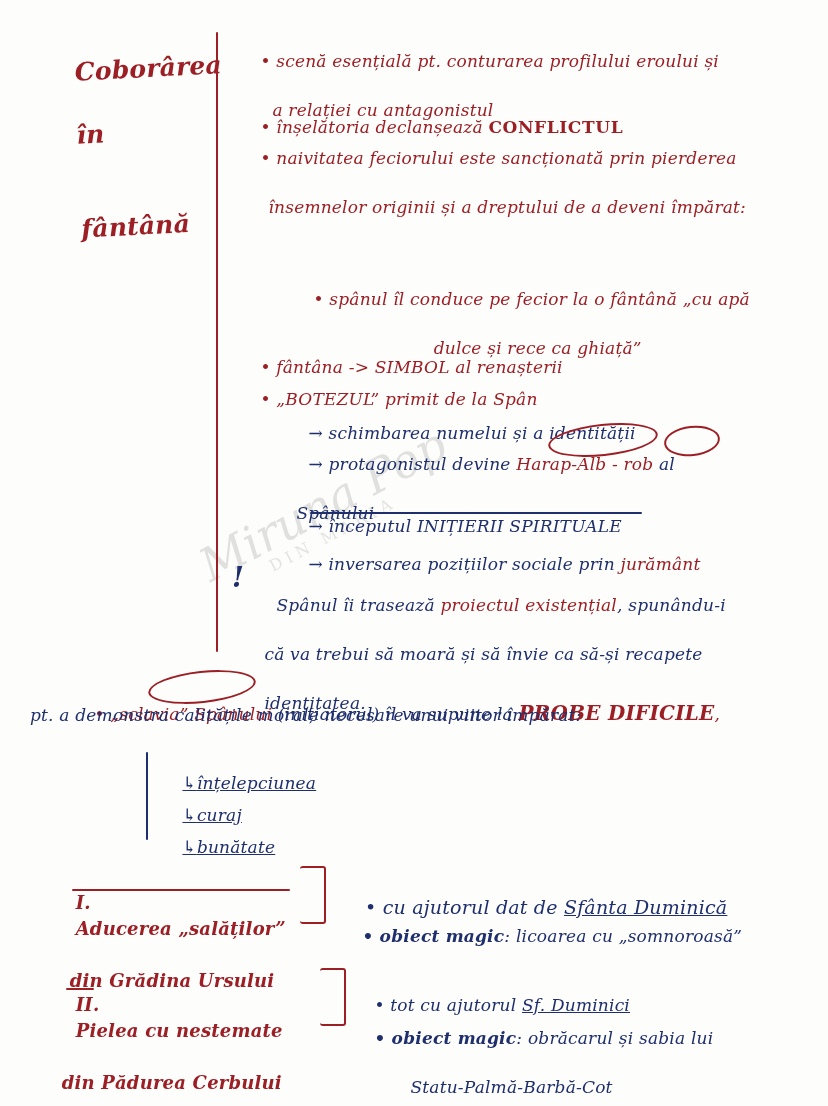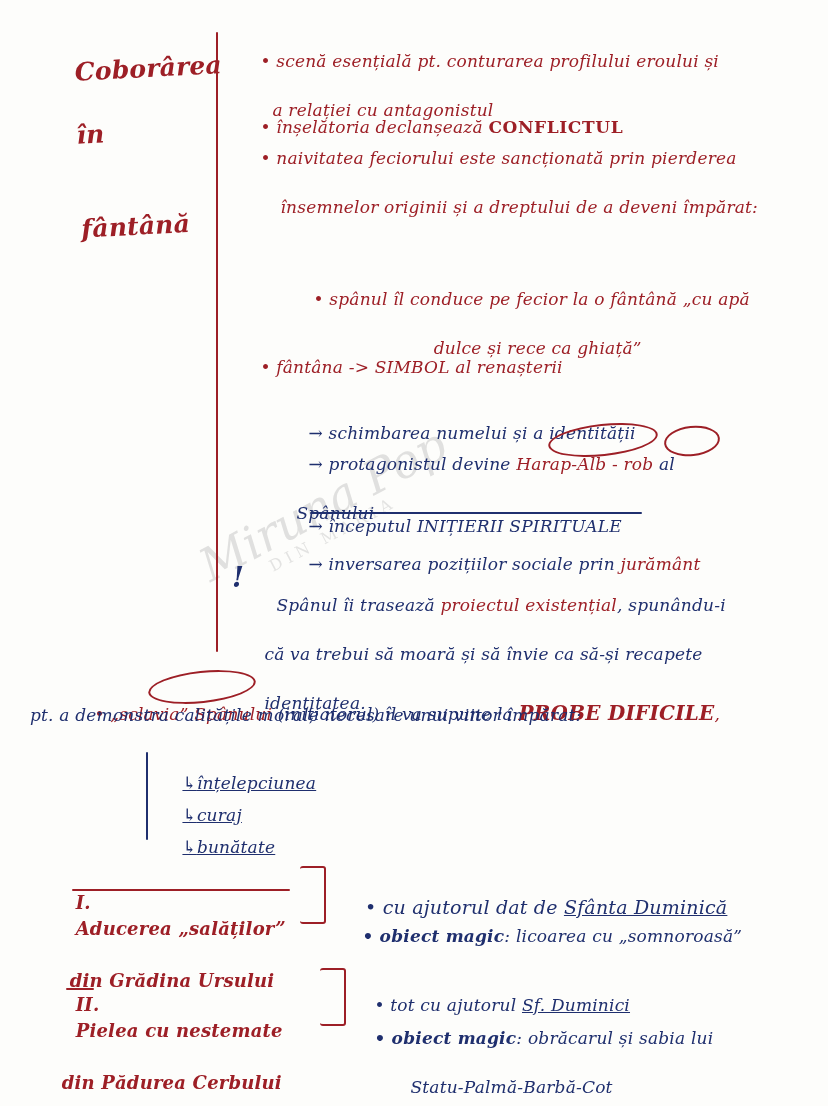--- a/index.html
+++ b/index.html
@@ -143,33 +143,36 @@
     <span class="b">scenă esențială pt. conturarea profilului eroului și</span><br>
     <span style="margin-left:12px; display:inline-block;">a relației cu antagonistul</span>
   </div>
 
   <div class="hw red" style="left:238px; top:90px; width:560px; font-size:17px;">
     <span class="b">înșelătoria declanșează </span><span class="caps bold" style="font-style:normal; font-size:17px;">CONFLICTUL</span>
   </div>
 
   <div class="hw red" style="left:238px; top:121px; width:565px; font-size:17px;">
     <span class="b">naivitatea feciorului este sancționată prin pierderea</span><br>
-    <span style="margin-left:20px; display:inline-block;">însemnelor originii și a dreptului de a deveni împărat:</span>
+    <span style="margin-left:8px; display:inline-block;">însemnelor originii și a dreptului de a deveni împărat:</span>
   </div>
 
 
   <div class="hw red" style="left:238px; top:262px; width:565px; font-size:17px;text-align:center;">
     <span class="b">spânul îl conduce pe fecior la o fântână „cu apă</span><br>
     <span style="margin-left:12px; display:inline-block;">dulce și rece ca ghiață”</span>
   </div>
 
   <div class="hw red" style="left:238px; top:330px; width:565px; font-size:17px;">
     <span class="b">fântâna -&gt; SIMBOL al renașterii</span>
   </div>
 
+  <div class="hw red" style="left:238px; top:362px; width:565px; font-size:17px;">
+    <span class="b">„BOTEZUL” primit de la Spân</span>
+  </div>
 
   <div class="hw blue" style="left:286px; top:396px; width:520px; font-size:17px;">
     <span class="arrow">schimbarea numelui și a identității</span>
   </div>
 
   <div class="hw blue" style="left:286px; top:427px; width:520px; font-size:17px;">
     <span class="arrow">protagonistul devine </span><span class="red">Harap-Alb</span><span class="red" style="font-style:normal;"> - </span><span class="red">rob</span><span> al</span><br>
     <span style="margin-left:-12px; display:inline-block;">Spânului</span>
   </div>
   <div class="ellipse" style="left:548px; top:424px; width:106px; height:28px;"></div>

